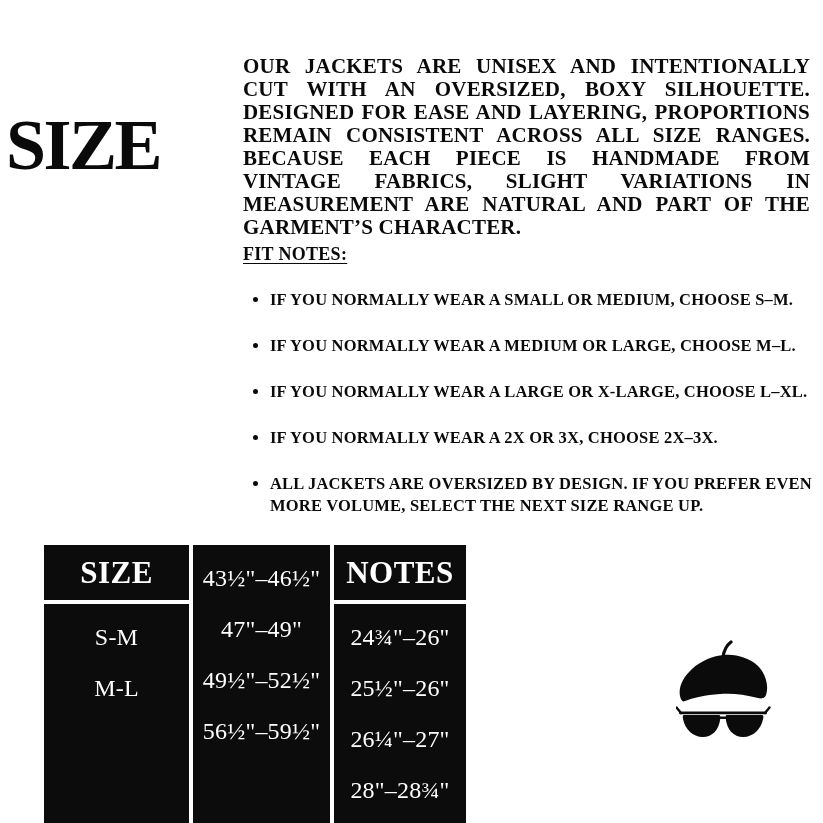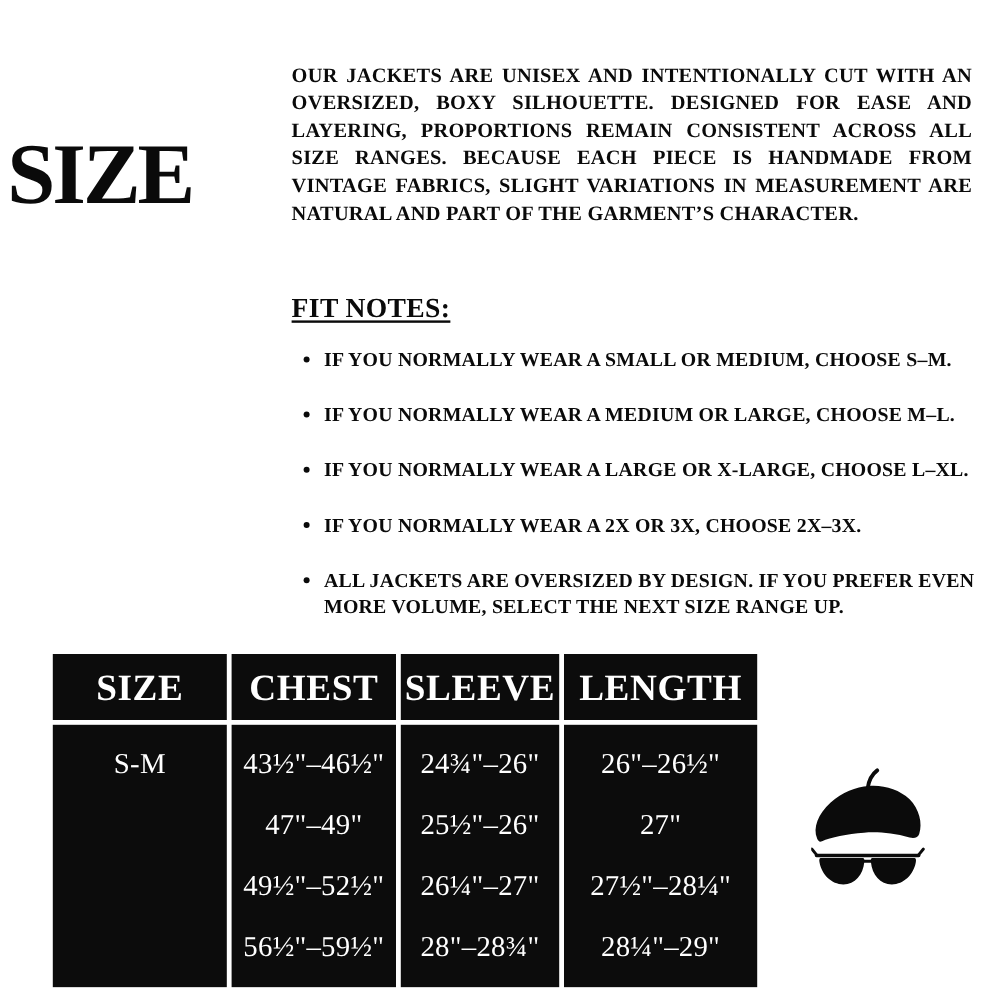--- a/index.html
+++ b/index.html
@@ -28,33 +28,33 @@
     letter-spacing: -2.5px;
     white-space: pre;
   }
 
   
   .intro {
     position: absolute;
     left: 243px;
     top: 34px;
     width: 567px;
-    font-size: 17px;
+    font-size: 21px;
     line-height: 23px;
     font-weight: 700;
     text-align: justify;
     letter-spacing: 0.2px;
   }
 
   
   .fit-heading {
     position: absolute;
     left: 243px;
     top: 244px;
-    font-size: 23px;
+    font-size: 18px;
     font-weight: 700;
     text-decoration: underline;
     text-underline-offset: 3px;
     letter-spacing: 0.3px;
   }
 
   
   .fit-list {
     position: absolute;
     left: 243px;
@@ -148,52 +148,43 @@
     <li>IF YOU NORMALLY WEAR A 2X OR 3X, CHOOSE 2X–3X.</li>
     <li>ALL JACKETS ARE OVERSIZED BY DESIGN. IF YOU PREFER EVEN MORE VOLUME, SELECT THE NEXT SIZE RANGE UP.</li>
   </ul>
 
   <div class="size-table">
 
     <div class="tcol">
       <div class="th">SIZE</div>
       <div class="tbody">
         <div class="td">S-M</div>
+        <div class="td">M-L</div>
       </div>
     </div>
 
     <div class="tcol">
-      <div class="th">CHEST</div>
       <div class="tbody">
         <div class="td">43½"–46½"</div>
         <div class="td">47"–49"</div>
         <div class="td">49½"–52½"</div>
         <div class="td">56½"–59½"</div>
       </div>
     </div>
 
     <div class="tcol">
-      <div class="th">SLEEVE</div>
+      <div class="th">NOTES</div>
       <div class="tbody">
         <div class="td">24¾"–26"</div>
         <div class="td">25½"–26"</div>
         <div class="td">26¼"–27"</div>
         <div class="td">28"–28¾"</div>
       </div>
     </div>
 
-    <div class="tcol">
-      <div class="th">LENGTH</div>
-      <div class="tbody">
-        <div class="td">26"–26½"</div>
-        <div class="td">27"</div>
-        <div class="td">27½"–28¼"</div>
-        <div class="td">28¼"–29"</div>
-      </div>
-    </div>
 
   </div>
 
   <svg class="mascot" viewBox="0 0 98 112" xmlns="http://www.w3.org/2000/svg" aria-hidden="true">
     <g fill="#0b0b0b">
 
       <path d="M47,17 C48,10 51,5 55,2" fill="none" stroke="#0b0b0b" stroke-width="3.2" stroke-linecap="round"></path>
 
       <path d="M5,59 C1,50 6,38 16,29 C26,20 37,16 48,15 C61,14 73,18 82,26 C90,34 93,46 90,55 C89,58 86,59 82,58 C68,54 54,53 44,54 C30,55 16,58 9,61 C7,62 6,61 5,59 Z"></path>
 

